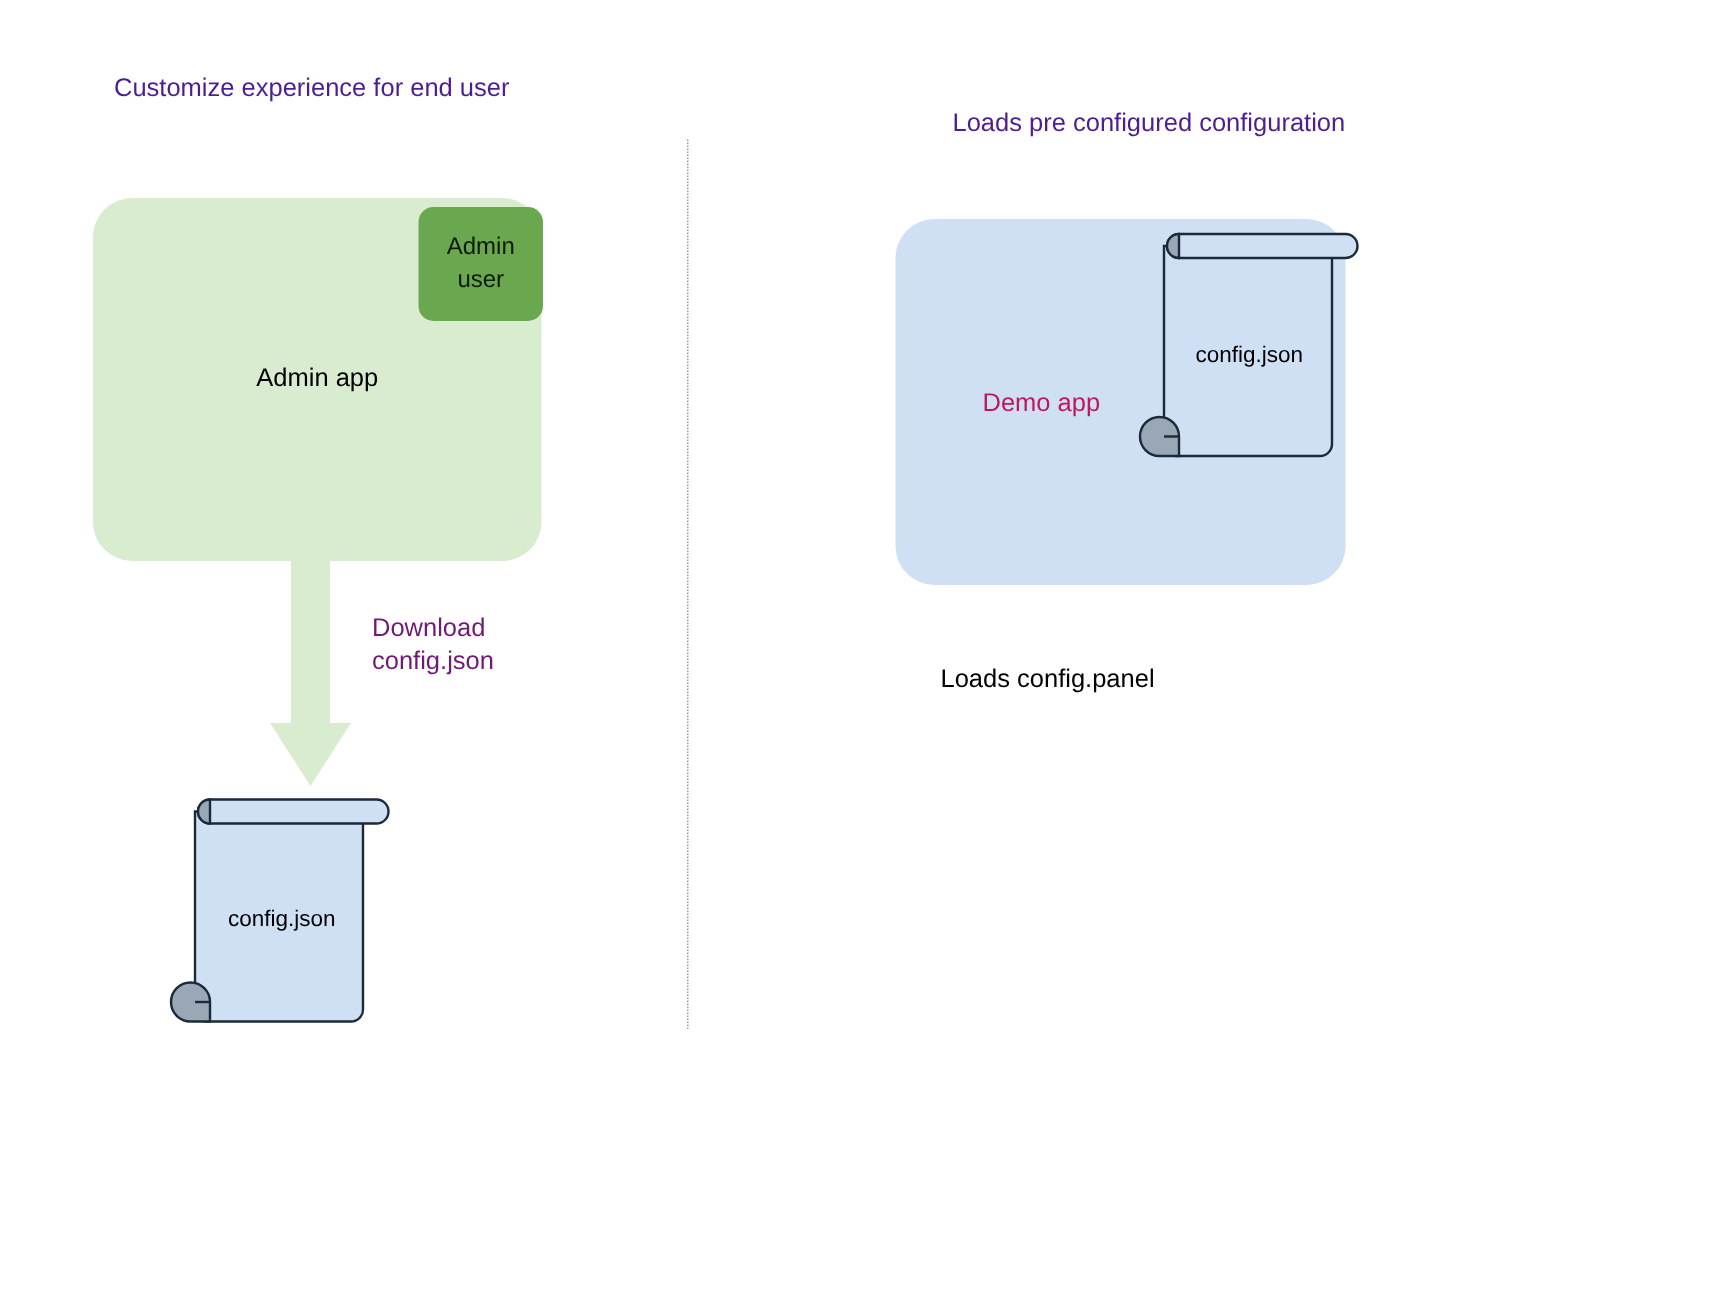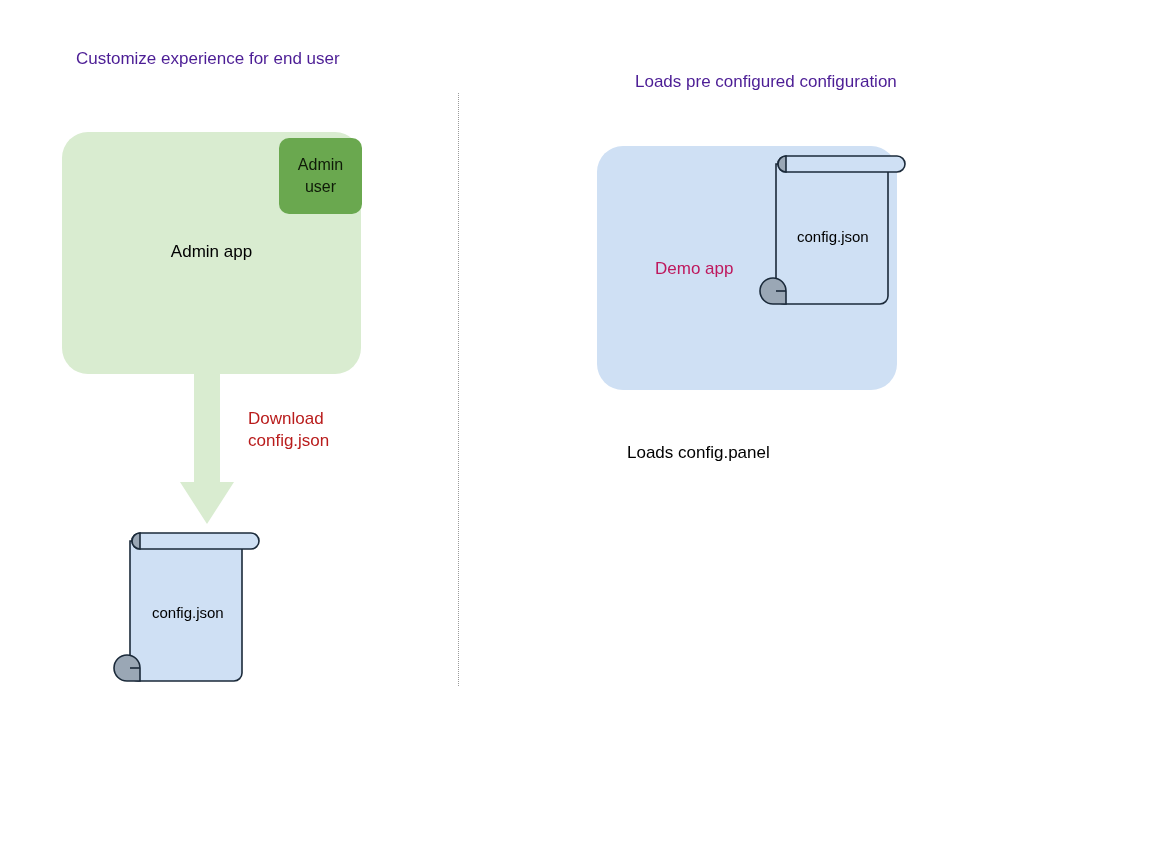--- a/index.html
+++ b/index.html
@@ -83,21 +83,21 @@
     top: 372px;
     width: 58px;
     height: 155px;
   }
   #arrow-label {
     position: absolute;
     left: 248px;
     top: 408px;
     font-size: 17px;
     line-height: 22px;
-    color: #b91c1c;
+    color: #701a75;
     white-space: nowrap;
   }
 
   
   .scroll-doc {
     position: absolute;
   }
   .scroll-doc svg {
     display: block;
     overflow: visible;

